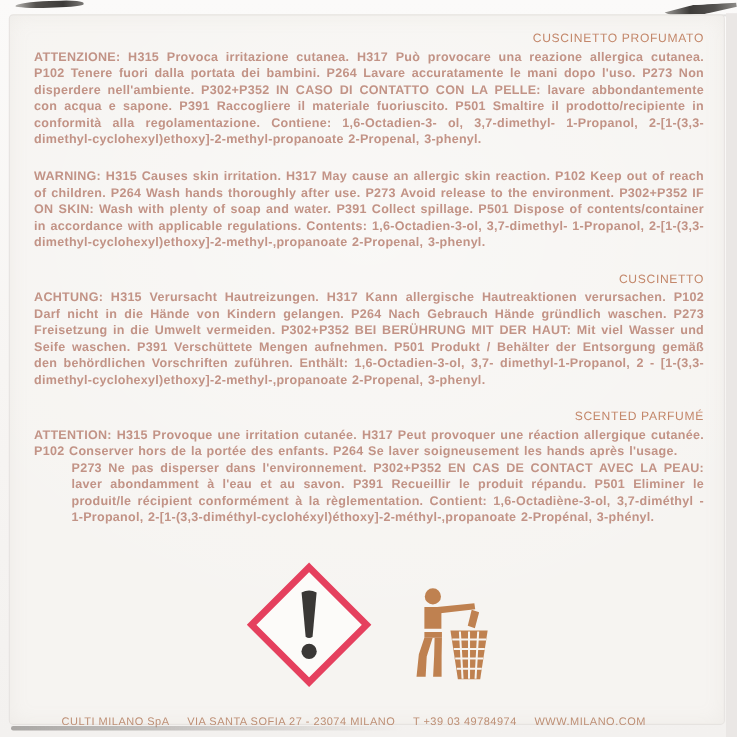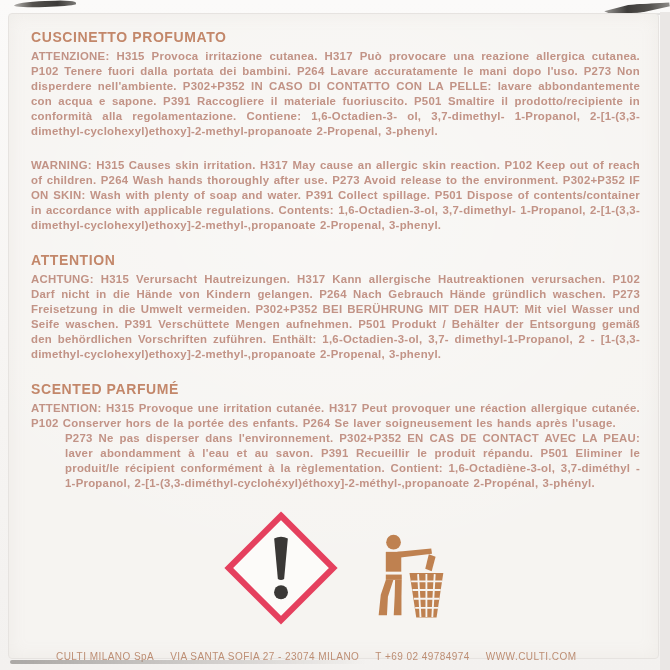--- a/index.html
+++ b/index.html
@@ -46,22 +46,22 @@
       radial-gradient(120% 100% at 50% 30%, rgba(255,255,255,.35) 0%, rgba(255,255,255,0) 60%),
       var(--label-bg);
     border:1px solid #e6e3e0;
     border-radius:4px;
     box-shadow:inset 0 0 18px rgba(180,170,160,.10);
   }
   .content{position:relative;height:100%;padding:0 18px 0 22px;}
   .section{margin-top:19px;}
   .section:first-child{margin-top:15px;}
   .section-title{
-    text-align:left;
-    font-size:14px;font-weight:700;letter-spacing:.6px;
+    text-align:right;
+    font-size:11px;font-weight:400;letter-spacing:.6px;
     color:var(--title-color);
     margin-bottom:4px;
   }
   .section-body{
     text-align:justify;
     font-size:11.4px;line-height:15px;
     letter-spacing:.25px;word-spacing:.8px;
     color:var(--body-color);
     font-weight:bold;
   }
@@ -99,21 +99,21 @@
     <div class="section">
       <div class="section-title">CUSCINETTO PROFUMATO</div>
       <div class="section-body">ATTENZIONE: H315 Provoca irritazione cutanea. H317 Può provocare una reazione allergica cutanea. P102 Tenere fuori dalla portata dei bambini. P264 Lavare accuratamente le mani dopo l'uso. P273 Non disperdere nell'ambiente. P302+P352 IN CASO DI CONTATTO CON LA PELLE: lavare abbondantemente con acqua e sapone. P391 Raccogliere il materiale fuoriuscito. P501 Smaltire il prodotto/recipiente in conformità alla regolamentazione. Contiene: 1,6-Octadien-3- ol, 3,7-dimethyl- 1-Propanol, 2-[1-(3,3-dimethyl-cyclohexyl)ethoxy]-2-methyl-propanoate 2-Propenal, 3-phenyl.</div>
     </div>
 
     <div class="section">
       <div class="section-body">WARNING: H315 Causes skin irritation. H317 May cause an allergic skin reaction. P102 Keep out of reach of children. P264 Wash hands thoroughly after use. P273 Avoid release to the environment. P302+P352 IF ON SKIN: Wash with plenty of soap and water. P391 Collect spillage. P501 Dispose of contents/container in accordance with applicable regulations. Contents: 1,6-Octadien-3-ol, 3,7-dimethyl- 1-Propanol, 2-[1-(3,3-dimethyl-cyclohexyl)ethoxy]-2-methyl-,propanoate 2-Propenal, 3-phenyl.</div>
     </div>
 
     <div class="section">
-      <div class="section-title">ATTENTION</div>
+      <div class="section-title">CUSCINETTO</div>
       <div class="section-body">ACHTUNG: H315 Verursacht Hautreizungen. H317 Kann allergische Hautreaktionen verursachen. P102 Darf nicht in die Hände von Kindern gelangen. P264 Nach Gebrauch Hände gründlich waschen. P273 Freisetzung in die Umwelt vermeiden. P302+P352 BEI BERÜHRUNG MIT DER HAUT: Mit viel Wasser und Seife waschen. P391 Verschüttete Mengen aufnehmen. P501 Produkt / Behälter der Entsorgung gemäß den behördlichen Vorschriften zuführen. Enthält: 1,6-Octadien-3-ol, 3,7- dimethyl-1-Propanol, 2 - [1-(3,3-dimethyl-cyclohexyl)ethoxy]-2-methyl-,propanoate 2-Propenal, 3-phenyl.</div>
     </div>
 
     <div class="section">
       <div class="section-title">SCENTED PARFUMÉ</div>
       <div class="section-body">ATTENTION: H315 Provoque une irritation cutanée. H317 Peut provoquer une réaction allergique cutanée. P102 Conserver hors de la portée des enfants. P264 Se laver soigneusement les hands après l'usage.</div>
       <div class="section-body">P273 Ne pas disperser dans l'environnement. P302+P352 EN CAS DE CONTACT AVEC LA PEAU: laver abondamment à l'eau et au savon. P391 Recueillir le produit répandu. P501 Eliminer le produit/le récipient conformément à la règlementation. Contient: 1,6-Octadiène-3-ol, 3,7-diméthyl - 1-Propanol, 2-[1-(3,3-diméthyl-cyclohéxyl)éthoxy]-2-méthyl-,propanoate 2-Propénal, 3-phényl.</div>
     </div>
 
     <div class="icons-row">
@@ -137,20 +137,20 @@
         <g style="stroke:var(--label-bg)" stroke-width="1.9" fill="none">
           <path d="M38.2,50 H70.2 M39.6,59 H68.8 M41,68 H67.4 M42.4,77.5 H66"></path>
           <path d="M45.4,42.5 L47.9,87 M54,42.5 L54,87 M62.6,42.5 L60.1,87"></path>
         </g>
       </svg>
     </div>
 
     <div class="footer-row">
       <span>CULTI MILANO SpA</span>
       <span>VIA SANTA SOFIA 27 - 23074 MILANO</span>
-      <span>T +69 02 49784974</span>
-      <span>WWW.CULTI.COM</span>
+      <span>T +39 03 49784974</span>
+      <span>WWW.MILANO.COM</span>
     </div>
 
   </div>
 </div>
 
 <div class="bottom-shadow"></div>
 
 </body></html>

